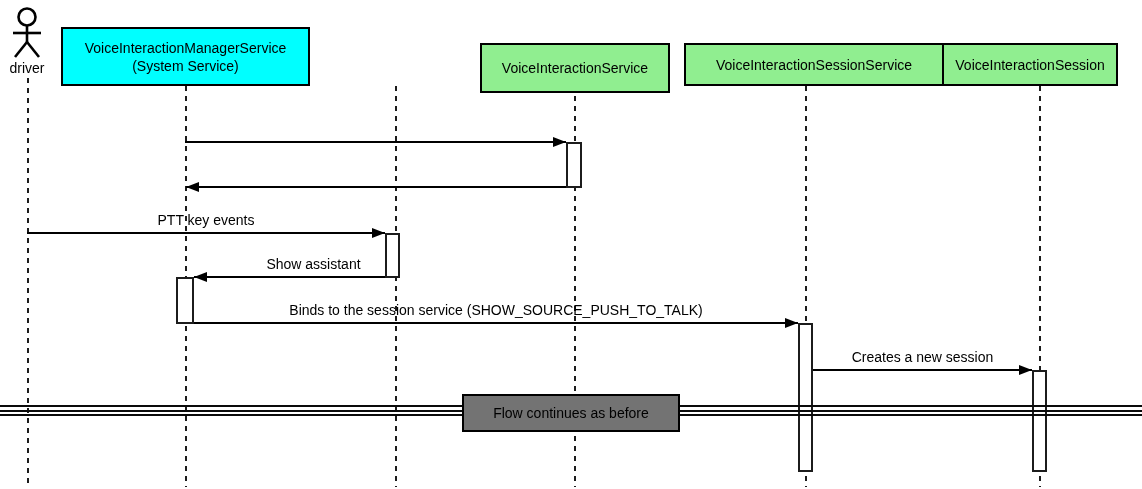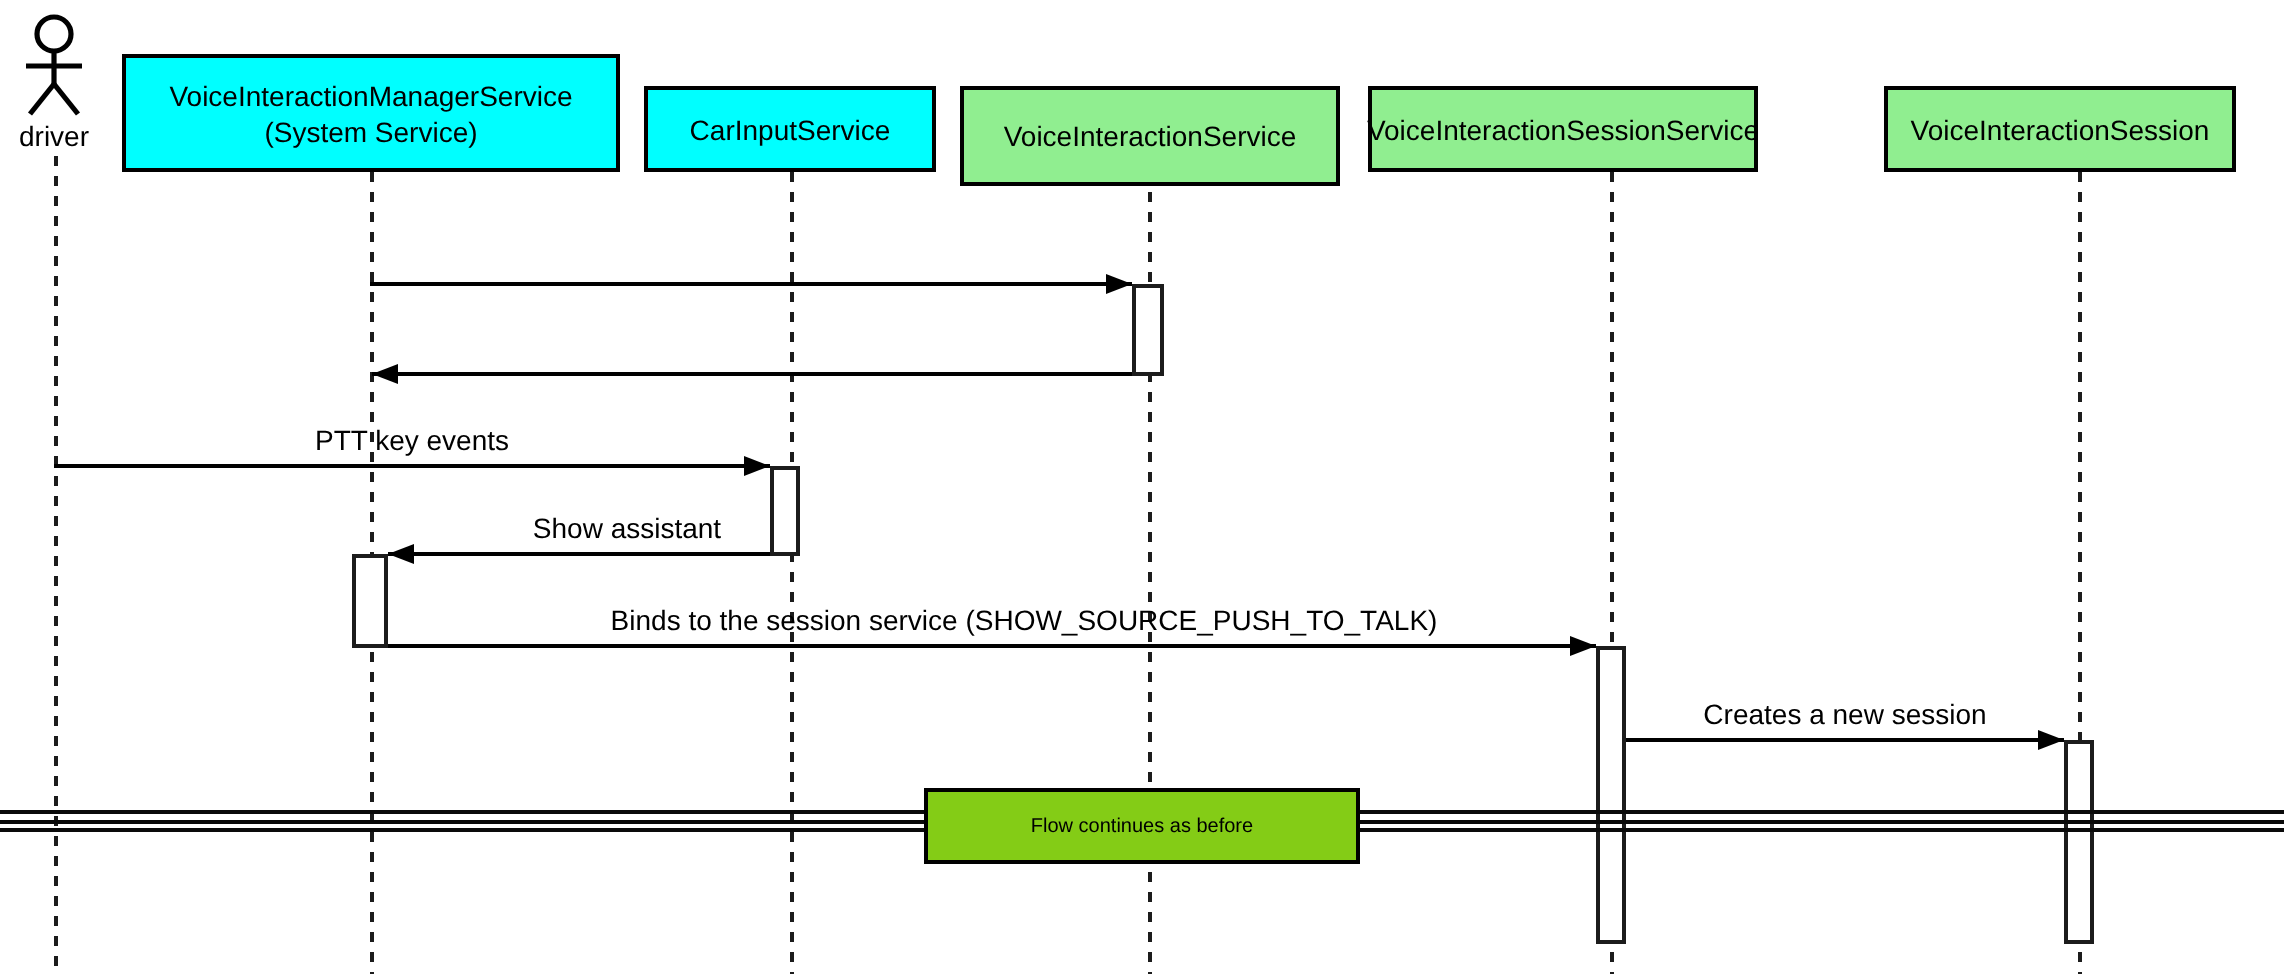--- a/index.html
+++ b/index.html
@@ -23,22 +23,22 @@
   .msg-line{position:absolute;height:0;border-top:2px solid #000;z-index:4;}
   .arrowhead{position:absolute;width:0;height:0;z-index:5;}
   .arrow-right{border-left:13px solid #000;border-top:5px solid transparent;border-bottom:5px solid transparent;}
   .arrow-left{border-right:13px solid #000;border-top:5px solid transparent;border-bottom:5px solid transparent;}
   .msg-label{
     position:absolute;font-size:14px;line-height:16px;white-space:nowrap;
     transform:translateX(-50%);z-index:4;
   }
   .divider-line{position:absolute;left:0;width:1142px;height:2px;background:#0a0a0a;z-index:6;}
   .divider-box{
-    position:absolute;background:#84cc16;border:2px solid #000;box-sizing:border-box;
-    display:flex;align-items:center;justify-content:center;font-size:10px;z-index:7;
+    position:absolute;background:#737373;border:2px solid #000;box-sizing:border-box;
+    display:flex;align-items:center;justify-content:center;font-size:14px;z-index:7;
   }
   .actor-wrap{position:absolute;z-index:2;}
   .actor-label{position:absolute;transform:translateX(-50%);font-size:14px;line-height:15px;z-index:2;white-space:nowrap;}
 </style>
 </head>
 <body>
 
 <div class="canvas" id="canvas">
     <div class="actor-wrap" style="left: 8px; top: 6px; width: 38px; height: 53px;"><svg width="38" height="53" viewBox="0 0 38 53" fill="none" stroke="#000" stroke-width="2.6">
         <circle cx="19" cy="11" r="8.5"></circle>
@@ -51,27 +51,24 @@
     <div class="lifeline" style="left: 27px; top: 78px; height: 409px;"></div>
     <div class="lifeline" style="left: 185px; top: 86px; height: 401px;"></div>
     <div class="lifeline" style="left: 395px; top: 86px; height: 401px;"></div>
     <div class="lifeline" style="left: 574px; top: 86px; height: 401px;"></div>
     <div class="lifeline" style="left: 805px; top: 86px; height: 401px;"></div>
     <div class="lifeline" style="left: 1039px; top: 86px; height: 401px;"></div>
     <div class="pbox" style="left: 61px; top: 27px; width: 249px; height: 59px; background: rgb(0, 255, 255);">
       <div>VoiceInteractionManagerService</div>
       <div>(System Service)</div>
     </div>
-    <div class="pbox" style="left: 322px; top: 43px; width: 146px; height: 43px; background: rgb(0, 255, 255);">
-      <div>CarInputService</div>
-    </div>
     <div class="pbox" style="left: 480px; top: 43px; width: 190px; height: 50px; background: rgb(144, 238, 144);">
       <div>VoiceInteractionService</div>
     </div>
-    <div class="pbox" style="left: 684px; top: 43px; width: 195px; height: 43px; background: rgb(144, 238, 144);">
+    <div class="pbox" style="left: 684px; top: 43px; width: 260px; height: 43px; background: rgb(144, 238, 144);">
       <div>VoiceInteractionSessionService</div>
     </div>
     <div class="pbox" style="left: 942px; top: 43px; width: 176px; height: 43px; background: rgb(144, 238, 144);">
       <div>VoiceInteractionSession</div>
     </div>
     <div class="activation" style="left: 566px; top: 142px; width: 16px; height: 46px;"></div>
     <div class="activation" style="left: 385px; top: 233px; width: 15px; height: 45px;"></div>
     <div class="activation" style="left: 176px; top: 277px; width: 18px; height: 47px;"></div>
     <div class="activation" style="left: 798px; top: 323px; width: 15px; height: 149px;"></div>
     <div class="activation" style="left: 1032px; top: 370px; width: 15px; height: 102px;"></div>
@@ -80,21 +77,21 @@
     <div class="msg-line" style="left: 186px; top: 186px; width: 380px;"></div>
     <div class="arrowhead arrow-left" style="left: 186px; top: 182px;"></div>
     <div class="msg-line" style="left: 27px; top: 232px; width: 358px;"></div>
     <div class="arrowhead arrow-right" style="left: 372px; top: 228px;"></div>
     <div class="msg-label" style="left: 206px; top: 212px;">PTT key events</div>
     <div class="msg-line" style="left: 194px; top: 276px; width: 191px;"></div>
     <div class="arrowhead arrow-left" style="left: 194px; top: 272px;"></div>
     <div class="msg-label" style="left: 289.5px; top: 256px; margin-left: 24px;">Show assistant</div>
     <div class="msg-line" style="left: 194px; top: 322px; width: 604px;"></div>
     <div class="arrowhead arrow-right" style="left: 785px; top: 318px;"></div>
-    <div class="msg-label" style="left: 512px; top: 302px; text-align: right;">Binds to the session service (SHOW_SOURCE_PUSH_TO_TALK)</div>
+    <div class="msg-label" style="left: 496px; top: 302px; text-align: right;">Binds to the session service (SHOW_SOURCE_PUSH_TO_TALK)</div>
     <div class="msg-line" style="left: 813px; top: 369px; width: 219px;"></div>
     <div class="arrowhead arrow-right" style="left: 1019px; top: 365px;"></div>
     <div class="msg-label" style="left: 922.5px; top: 349px;">Creates a new session</div>
     <div class="divider-line" style="top: 405px;"></div>
     <div class="divider-line" style="top: 410px;"></div>
     <div class="divider-line" style="top: 414px;"></div>
     <div class="divider-box" style="left: 462px; top: 394px; width: 218px; height: 38px;">Flow continues as before</div>
   </div>
 
 </body></html>

